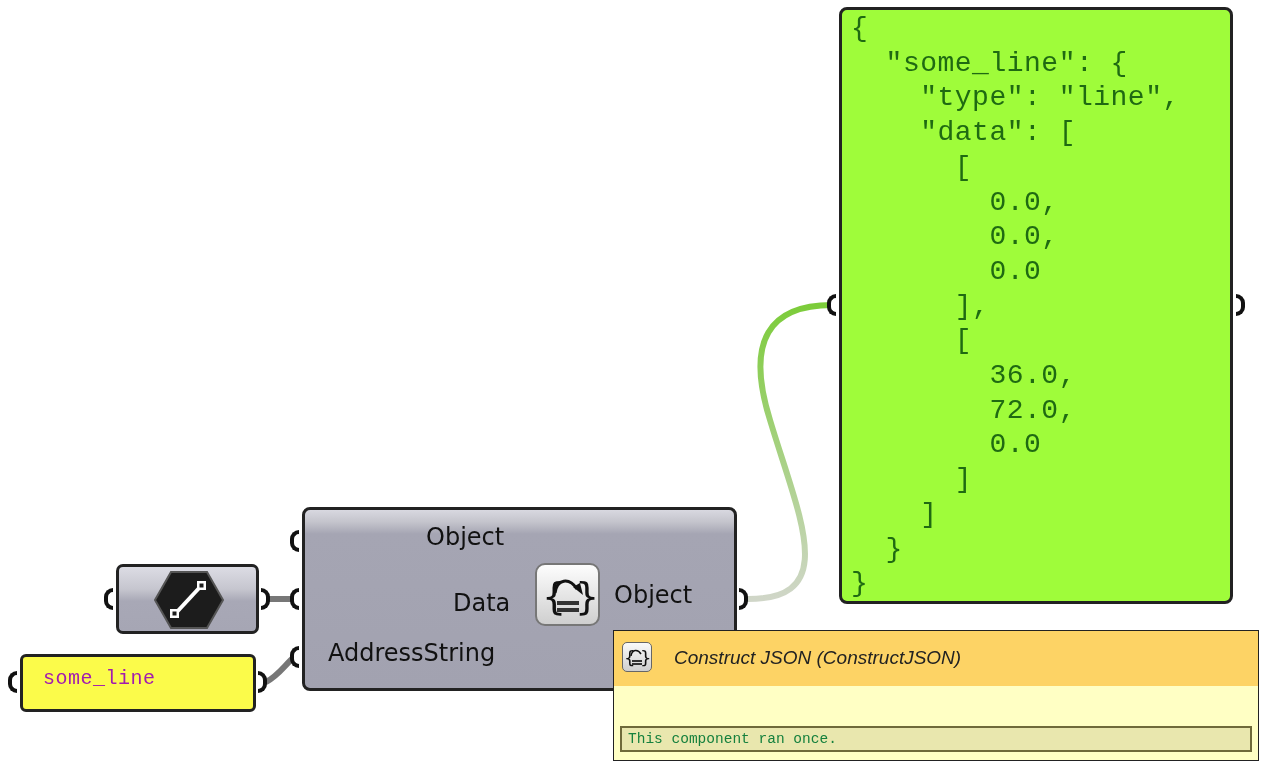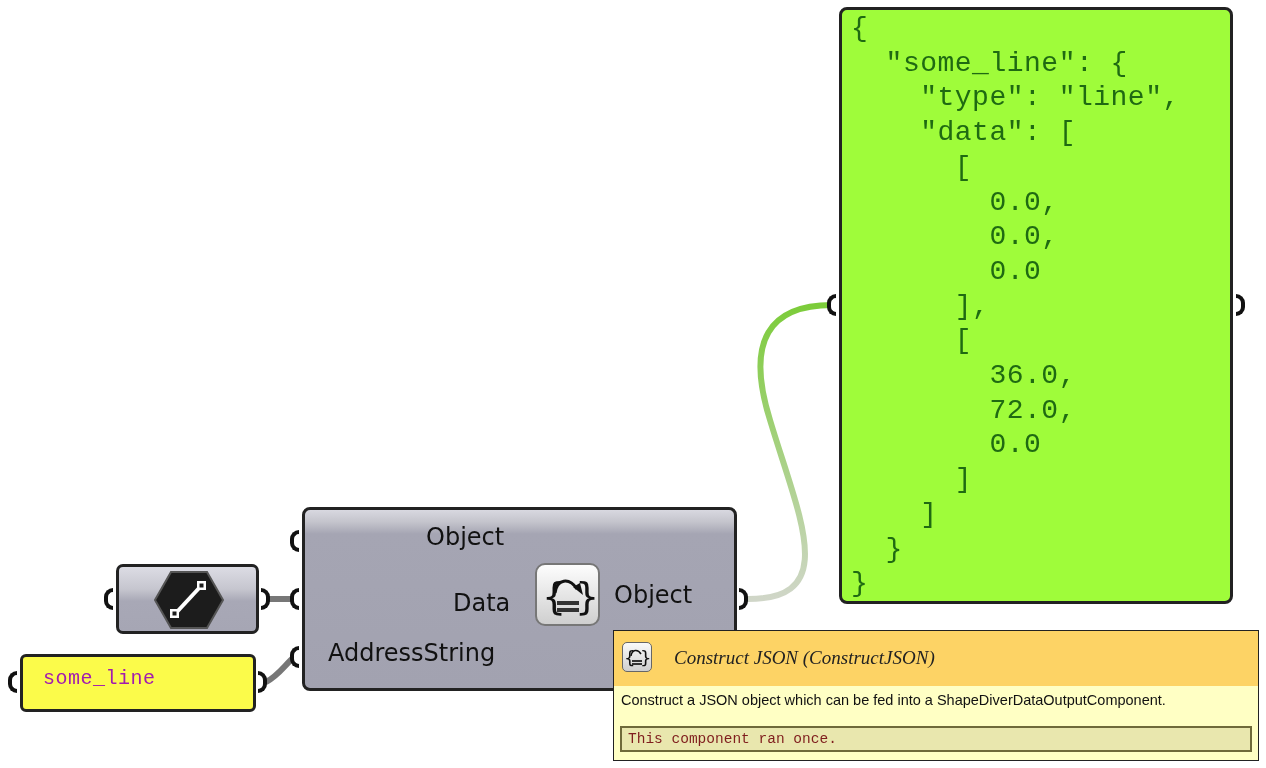--- a/index.html
+++ b/index.html
@@ -27,25 +27,25 @@
   #line-param { left:116px; top:564px; width:143px; height:70px; box-sizing:border-box; border:3px solid #222; border-radius:7px;
      background:linear-gradient(#dcdce4 0px, #c6c6cf 22px, #a8a8b6 34px, #a6a6b4 100%); }
 
   
   #string-panel { left:20px; top:654px; width:236px; height:58px; box-sizing:border-box; background:#fbfb4a; border:3px solid #222; border-radius:6px; }
   #string-text { position:absolute; left:20px; top:10px; font-family:"Liberation Mono", monospace; font-size:20px; color:#a21caf; letter-spacing:0.5px; }
 
   
   #tooltip { left:613px; top:630px; width:646px; height:131px; box-sizing:border-box; border:1px solid #222; background:#ffffc4; }
   #tt-head { position:absolute; left:0; top:0; width:100%; height:55px; background:#fdd365; }
-  #tt-title { position:absolute; left:60px; top:16px; font-family:Liberation Serif, serif; font-style:italic; font-size:19px; color:#222; }
+  #tt-title { position:absolute; left:60px; top:16px; font-family:Liberation Sans, sans-serif; font-style:italic; font-size:19px; color:#222; }
   #tt-icon { position:absolute; left:8px; top:11px; width:30px; height:30px; box-sizing:border-box; border:1px solid #666; border-radius:5px; background:linear-gradient(#fafafa,#cfcfcf); }
   #tt-desc { position:absolute; left:7px; top:61px; font-family:"Liberation Sans", sans-serif; font-size:14.5px; color:#111; }
   #tt-status { position:absolute; left:6px; top:95px; width:632px; height:26px; box-sizing:border-box; border:2px solid #6f6a3a; background:#e9e7ae; }
-  #tt-status-text { position:absolute; left:6px; top:3px; font-family:"Liberation Mono", monospace; font-size:14.5px; color:#7f1d1d; }
+  #tt-status-text { position:absolute; left:6px; top:3px; font-family:"Liberation Mono", monospace; font-size:14.5px; color:#15803d; }
 </style>
 </head>
 <body>
 
 <svg class="wires" width="1266" height="768">
   <defs>
     <linearGradient id="wgrad" x1="0" y1="1" x2="0" y2="0">
       <stop offset="0" stop-color="#d0d6c8"></stop>
       <stop offset="1" stop-color="#7ccc3a"></stop>
     </linearGradient>
@@ -122,17 +122,16 @@
       <svg width="28" height="28" viewBox="0 0 28 28">
         <text x="1" y="21" font-family="DejaVu Sans, sans-serif" font-size="18" fill="#111">{</text>
         <text x="17" y="21" font-family="DejaVu Sans, sans-serif" font-size="18" fill="#111">}</text>
         <rect x="9" y="17" width="10" height="2" fill="#333"></rect>
         <rect x="9" y="20" width="10" height="2" fill="#333"></rect>
         <path d="M8 13 C 9 6, 15 6, 18 11" stroke="#111" stroke-width="1.5" fill="none"></path>
       </svg>
     </div>
     <div id="tt-title">Construct JSON (ConstructJSON)</div>
   </div>
-  <div id="tt-desc">Construct a JSON object which can be fed into a ShapeDiverDataOutputComponent.</div>
   <div id="tt-status">
     <div id="tt-status-text">This component ran once.</div>
   </div>
 </div>
 
 </body></html>

